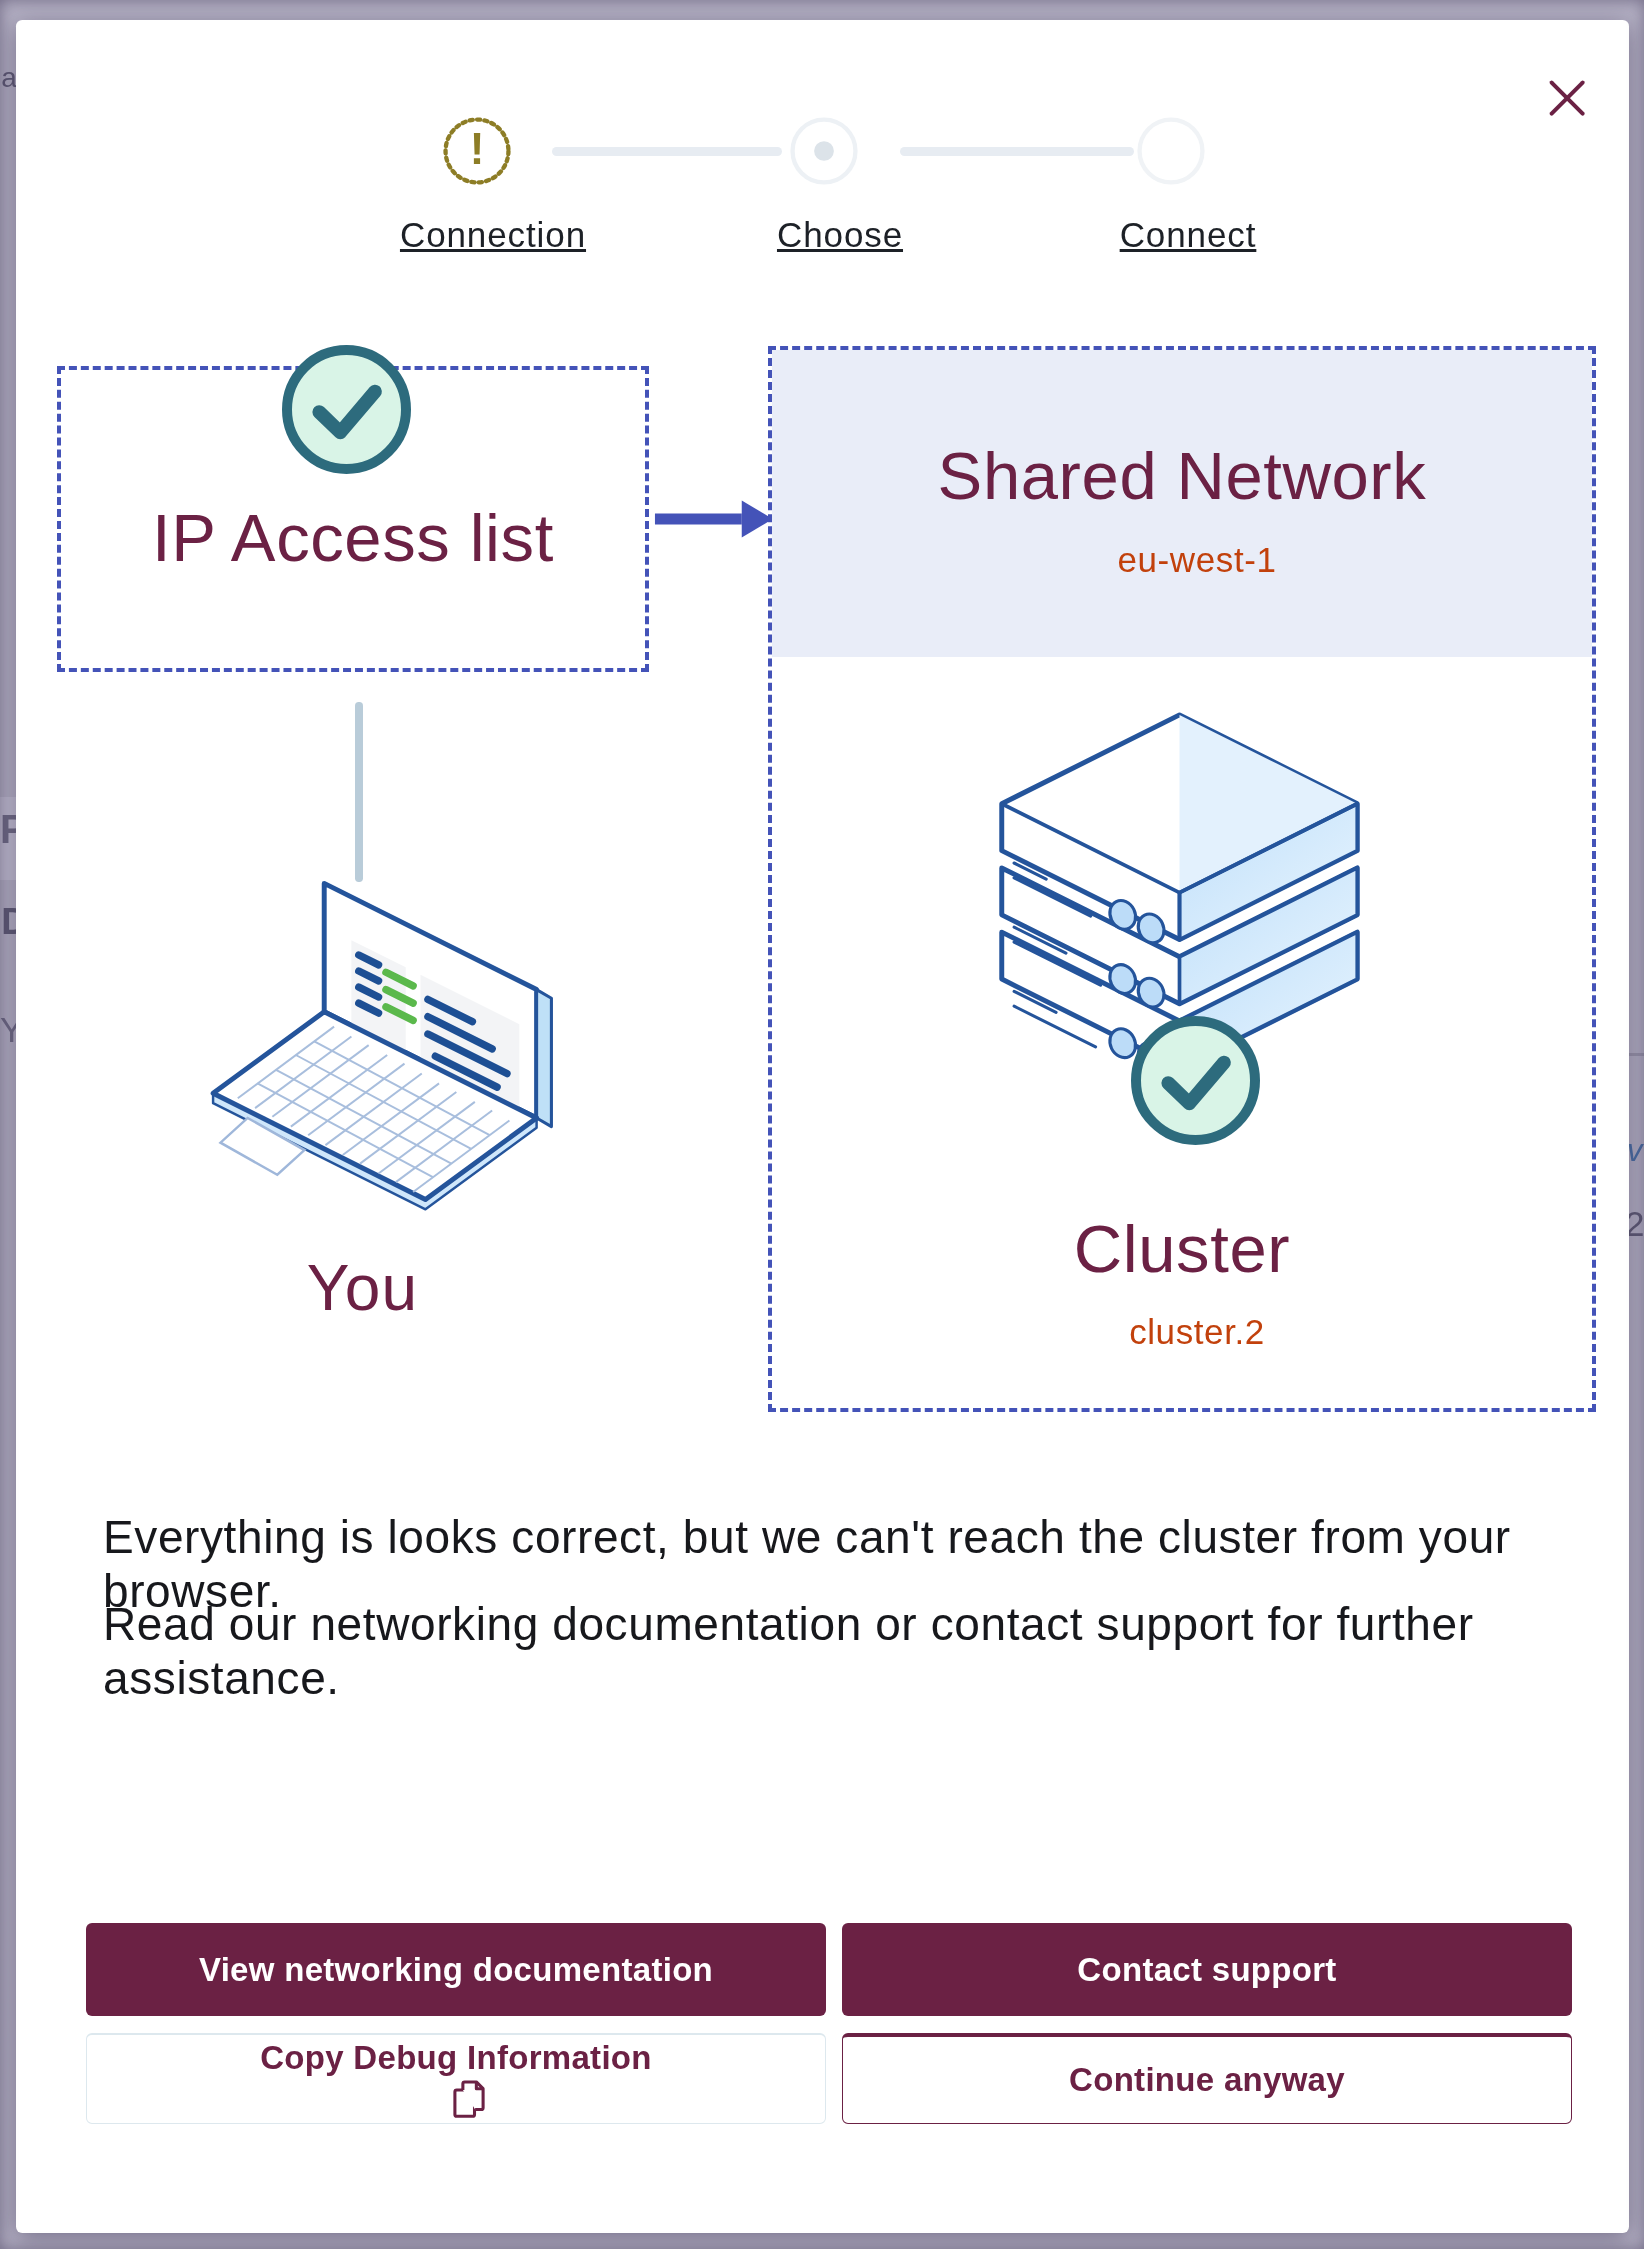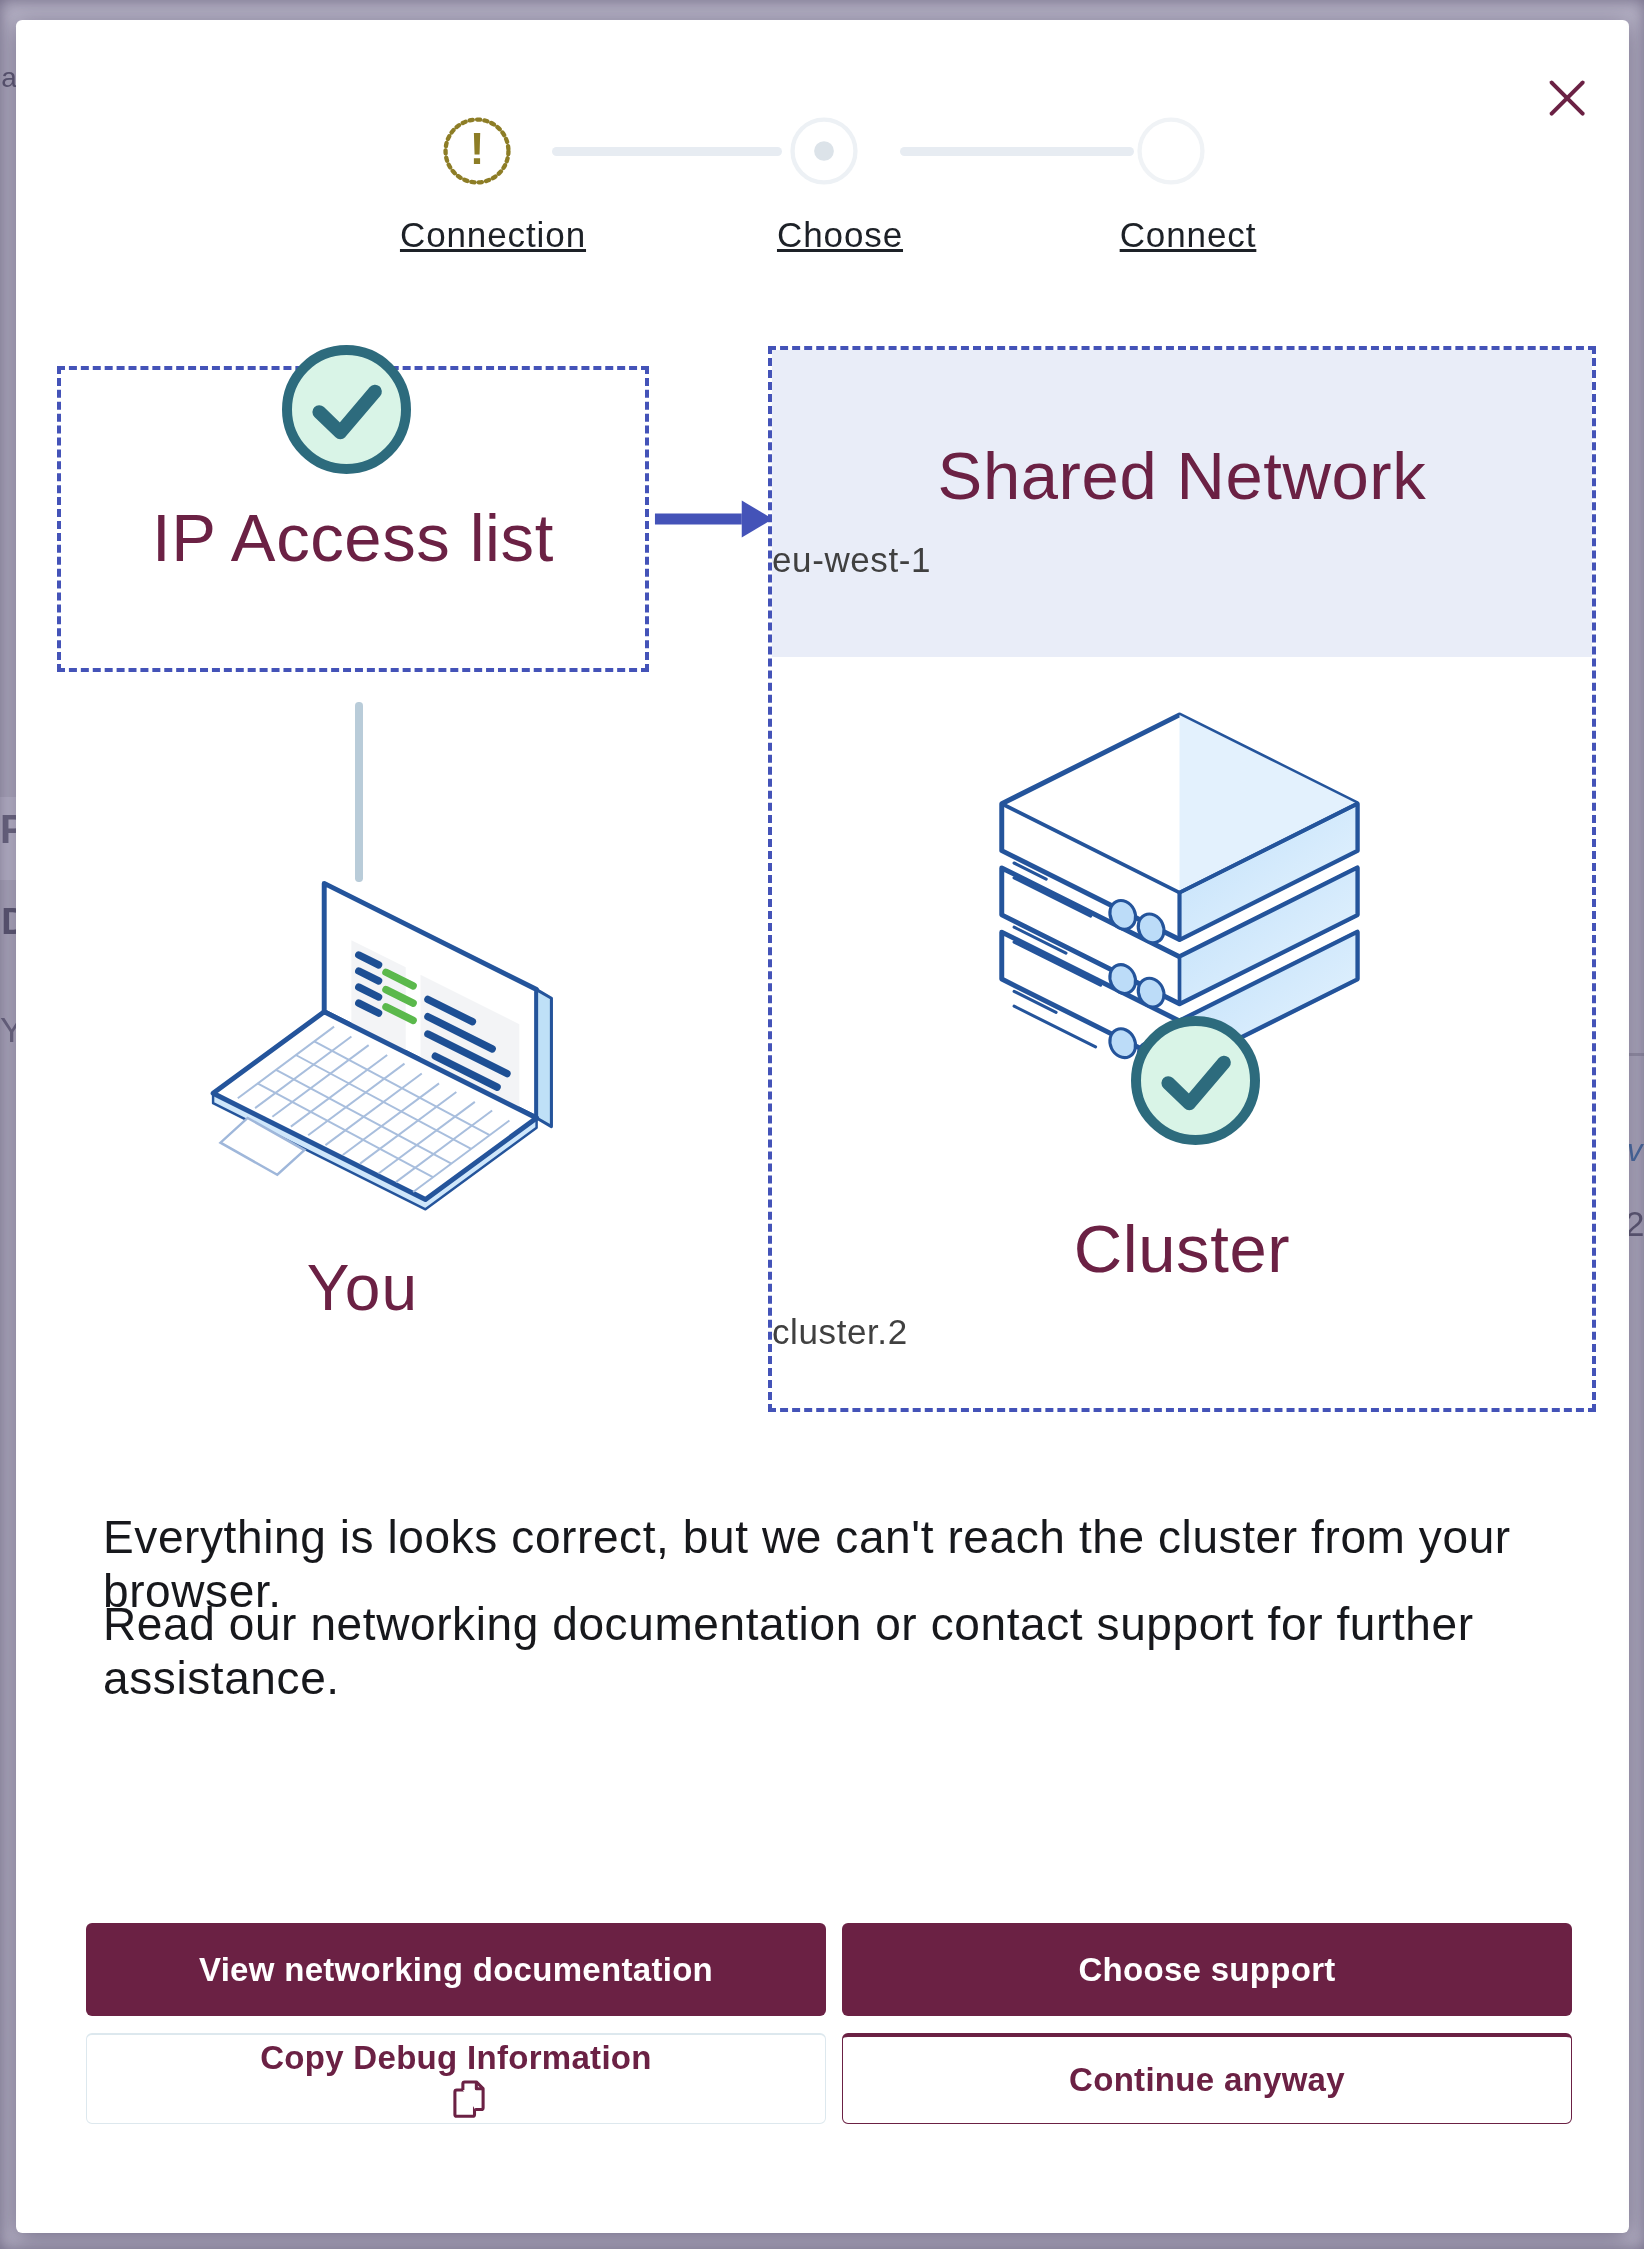--- a/index.html
+++ b/index.html
@@ -23,22 +23,22 @@
   .step-label{position:absolute;top:195px;width:272px;text-align:center;
     font-size:35px;letter-spacing:0.9px;color:#1d2127;font-weight:500;text-decoration:underline;}
   .step-bang{position:absolute;inset:0;display:flex;align-items:center;justify-content:center;
     font-size:44px;font-weight:800;color:#8d7d26;padding-bottom:3.7px;}
   .connector{position:absolute;top:127px;height:9.3px;background:#e7ecf2;border-radius:5px;}
   
   .dash-box{position:absolute;border:4.3px dashed #4453b8;background:#fff;}
   .net-header{position:absolute;left:0;top:0;right:0;height:307px;background:#e9edf8;}
   .big-title{position:absolute;width:100%;text-align:center;
     color:#6b2144;font-size:67px;font-weight:400;letter-spacing:0.6px;}
-  .sub-title{position:absolute;width:100%;text-align:left;
-    color:#404040;font-size:35px;letter-spacing:0.6px;}
+  .sub-title{position:absolute;width:100%;text-align:center;
+    color:#c2410c;font-size:35px;letter-spacing:0.6px;margin-left:15px;}
   .badge{position:absolute;width:129px;height:129px;border-radius:50%;
     background:#d9f4e7;border:10px solid #2d6b7d;box-sizing:border-box;z-index:12;}
   .badge svg{position:absolute;left:-10px;top:-10px;}
   .vline{position:absolute;left:339px;top:682px;width:8px;height:180px;background:#b9ccd9;border-radius:3.7px;}
   .you-label{position:absolute;left:130px;top:1231px;width:433px;text-align:center;
     color:#6b2144;font-size:64px;letter-spacing:1.2px;}
   
   .msg{position:absolute;left:87px;width:1483px;color:#17181c;
     font-size:46px;font-weight:500;letter-spacing:0.6px;}
   
@@ -213,21 +213,21 @@
     <div class="sub-title" style="top:962px;">cluster.2</div>
   </div>
 
   <p class="msg" style="top:1490px;margin:0;">Everything is looks correct, but we can't reach the cluster from your browser.</p>
   <p class="msg" style="top:1577px;margin:0;">Read our networking documentation or contact support for further assistance.</p>
 
   <div class="btn btn-solid" style="left:70px;top:1903px;width:740px;height:93px;">
     <span>View networking documentation</span>
   </div>
   <div class="btn btn-solid" style="left:826px;top:1903px;width:730px;height:93px;">
-    <span>Choose support</span>
+    <span>Contact support</span>
   </div>
   <div class="btn btn-ghost" style="left:70px;top:2013px;width:740px;height:91px;">
     <span>Copy Debug Information</span>
     <span class="ico">
       <svg width="38" height="43" viewBox="0 0 62 70">
         <rect x="8" y="21" width="32" height="43" rx="3" fill="#fff" stroke="#6b2144" stroke-width="5"></rect>
         <path d="M21 21 v-10 a3 3 0 0 1 3 -3 h19 l11 11 v31 a3 3 0 0 1 -3 3 h-10" fill="#fff" stroke="#6b2144" stroke-width="5" stroke-linejoin="round"></path>
         <path d="M43 8 v11 h11" fill="none" stroke="#6b2144" stroke-width="5" stroke-linejoin="round"></path>
       </svg>
     </span>

